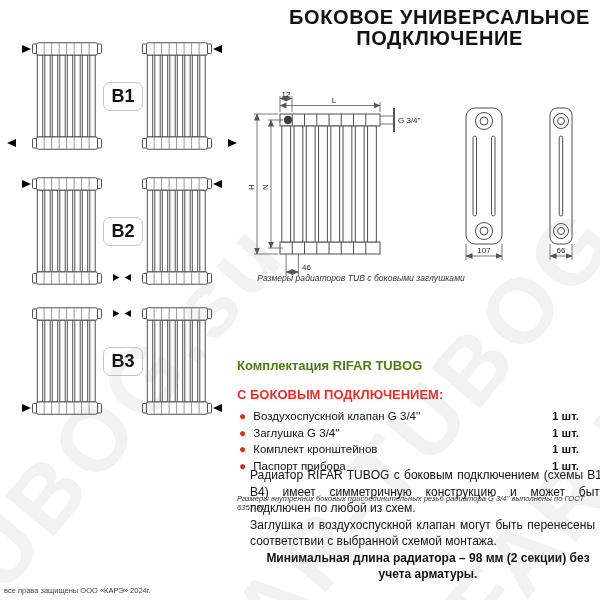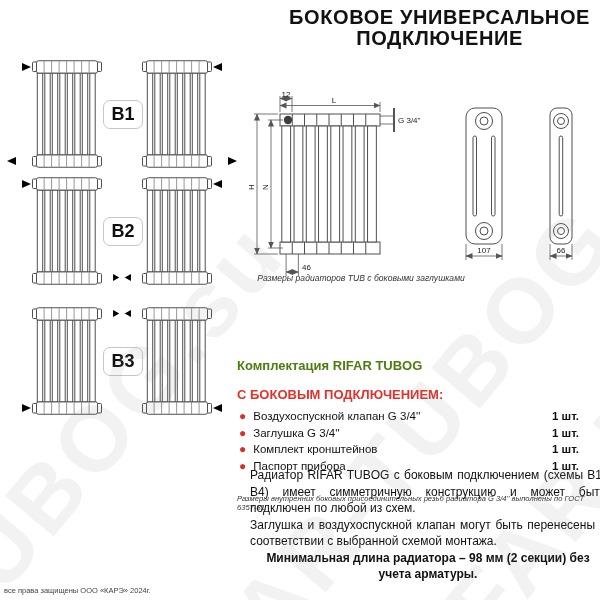--- a/index.html
+++ b/index.html
@@ -13,21 +13,21 @@
       color:rgba(125,125,135,0.10);white-space:nowrap;transform-origin:0 50%}
   .wm1{left:-60px;top:570px;transform:rotate(-50deg)}
   .wm2{left:150px;top:700px;transform:rotate(-50deg)}
   .wm3{left:400px;top:650px;transform:rotate(-50deg)}
   
   .title{position:absolute;top:7px;right:10px;text-align:center;z-index:2;
          font-size:20px;font-weight:bold;letter-spacing:0.6px;line-height:1.05;color:#121212}
   
   .schemes{position:absolute;left:6px;top:40px;width:232px;height:530px;z-index:1}
   .scheme-row{position:absolute;left:0;width:232px;height:112px}
-  .row-b1{top:18px}.row-b2{top:135px}.row-b3{top:265px}.row-b4{top:395px}
+  .row-b1{top:0}.row-b2{top:135px}.row-b3{top:265px}.row-b4{top:395px}
   .rad{position:absolute;top:0;width:70px;height:112px}
   .rad-l{left:26px}.rad-r{left:136px}
   .scheme-label{position:absolute;left:97px;top:42px;width:38px;height:27px;
       border:1.6px solid #c6c6c6;border-radius:7px;background:#fff;
       display:flex;align-items:center;justify-content:center;
       font-weight:bold;font-size:18px;color:#101010}
   .sch-arrow{position:absolute;width:26px;height:10px}
   .sch-arrow.short{width:18px;height:9px}
   .flip{transform:scaleX(-1)}
   .a-top{top:4px}.a-bot{top:98px}

